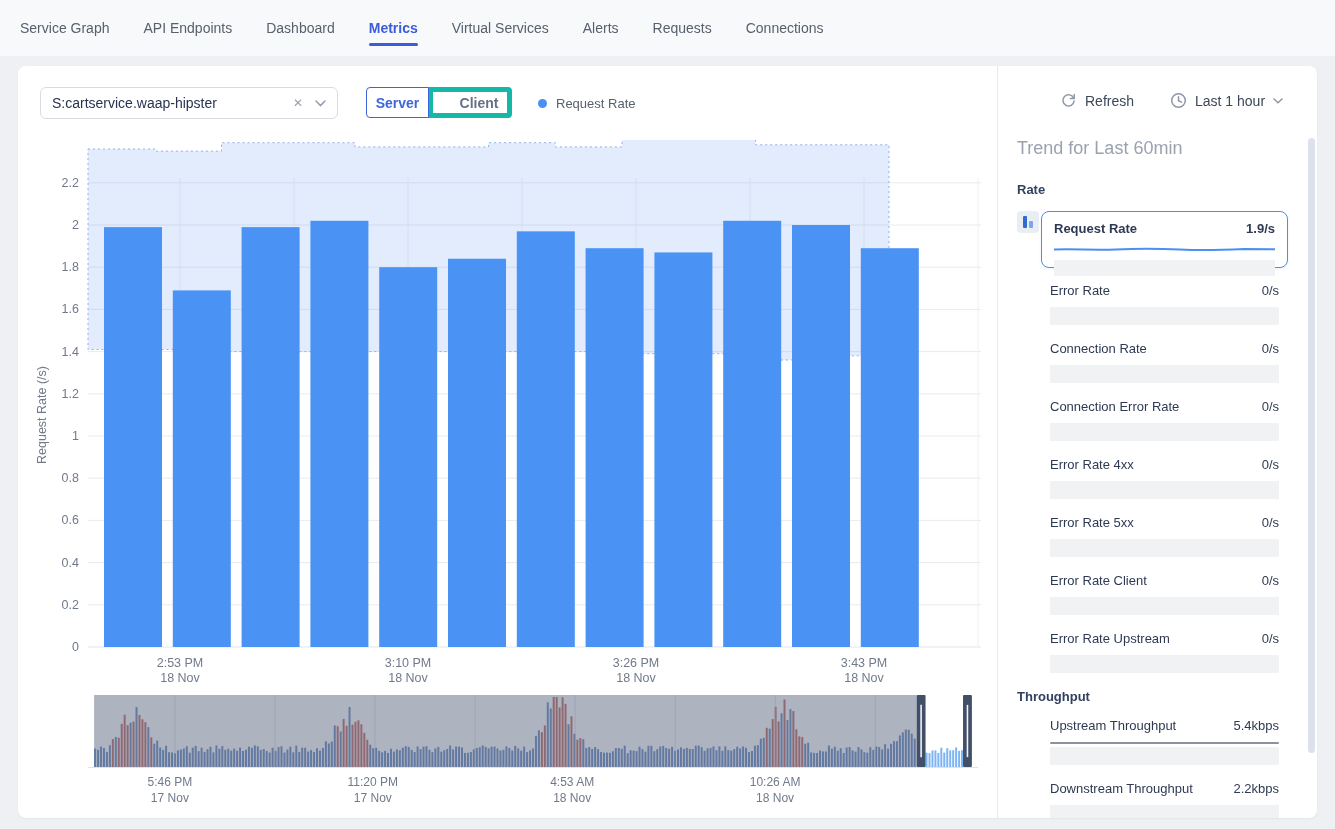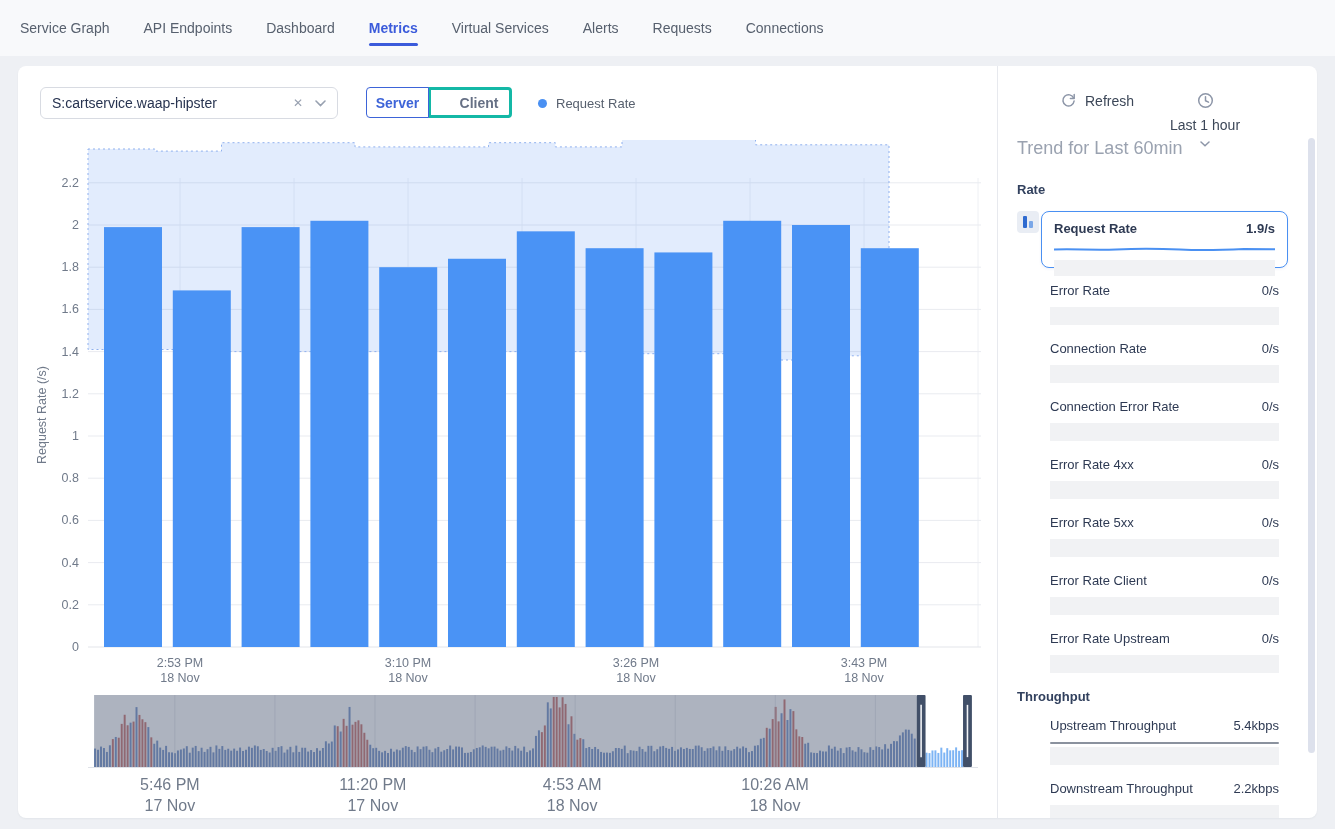--- a/index.html
+++ b/index.html
@@ -43,40 +43,40 @@
     position:absolute; left:348px; top:21px; display:flex; height:31px;
   }
   .seg-btn {
     height:31px; background:#fff; font-size:14px; display:flex; align-items:center;
     justify-content:center; cursor:pointer;font-weight:bold;
   }
   .seg-btn.sel {
     width:63px; border:1px solid #3d64d8; color:#3d64d8; border-radius:4px 0 0 4px; z-index:2;
   }
   .seg-btn.unsel {
-    width:84px; border:3px solid #14b8a6; color:#667085; border-radius:0 4px 4px 0; margin-left:-1px;padding-left:18px;
+    width:84px; border:5px solid #14b8a6; color:#667085; border-radius:0 4px 4px 0; margin-left:-1px;padding-left:18px;
   }
   .legend { position:absolute; left:520px; top:30px; display:flex; align-items:center; }
   .legend-dot { width:9px; height:9px; border-radius:50%; background:#4a90f2; margin-right:9px; }
   .legend-label { font-size:13px; color:#57606e; }
   .refresh-btn {
     position:absolute; left:1042px; top:26px; display:flex; align-items:center; gap:8px;
     font-size:14px; color:#3c4758; cursor:pointer;
   }
   .time-range {
     position:absolute; left:1152px; top:26px; display:flex; align-items:center; gap:8px;
-    font-size:14px; color:#3c4758; cursor:pointer;flex-direction:column;
+    font-size:14px; color:#3c4758; cursor:pointer;
   }
   
   .main-chart { position:absolute; left:12px; top:74px; width:951px; height:560px; }
   .mini-chart-wrap { position:absolute; left:70px; top:629px; width:890px; height:116px; }
   .mini-chart-wrap svg { display:block; border-bottom:1px solid #dfe2e8; }
   .mini-label {
     position:absolute; top:80px; width:100px; transform:translateX(-50%);
-    text-align:center; font-size:16px; color:#707a8a; line-height:1.3;
+    text-align:center; font-size:12px; color:#707a8a; line-height:1.3;
   }
   
   .sb-divider { position:absolute; left:979px; top:0; bottom:0; width:1px; background:#e7e9ee; }
   .sidebar { position:absolute; left:999px; top:72px; width:290px; }
   .trend-title { font-size:18px; color:#9aa2b0; margin-bottom:23px; }
   .section-title { font-size:13px; font-weight:bold; color:#32415e; margin-bottom:14px; }
   .section-title.second { margin-top:13px; }
   .metric-sel-wrap { position:relative; margin-bottom:15px; }
   .metric-icon {
     position:absolute; left:0; top:0; width:22px; height:22px; background:#e9edf4;

